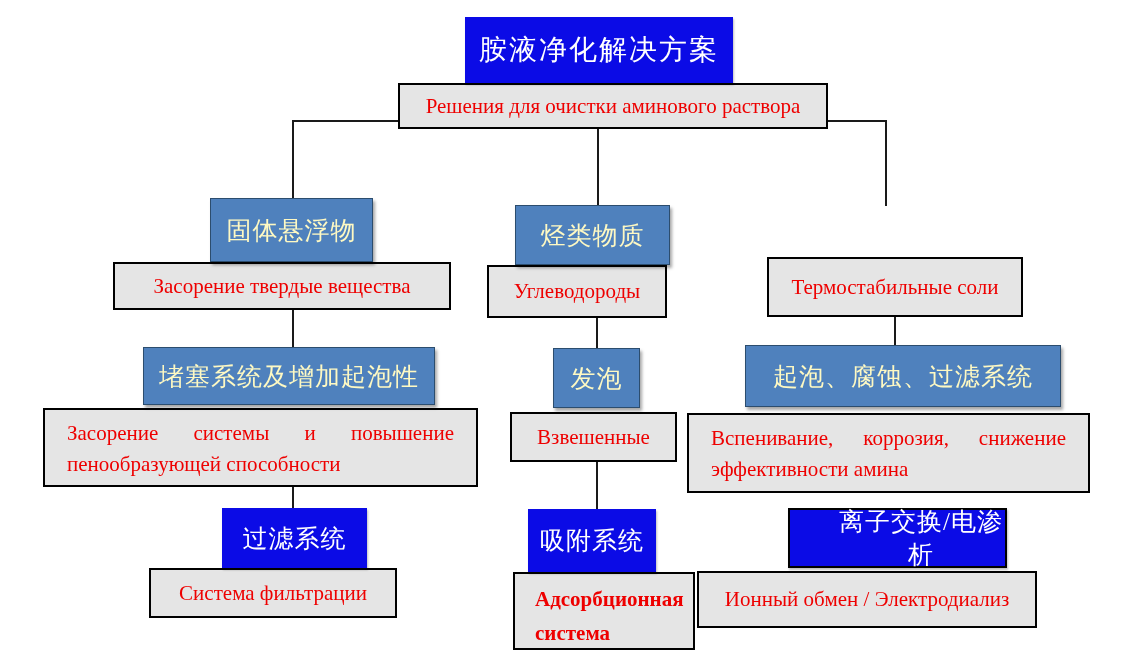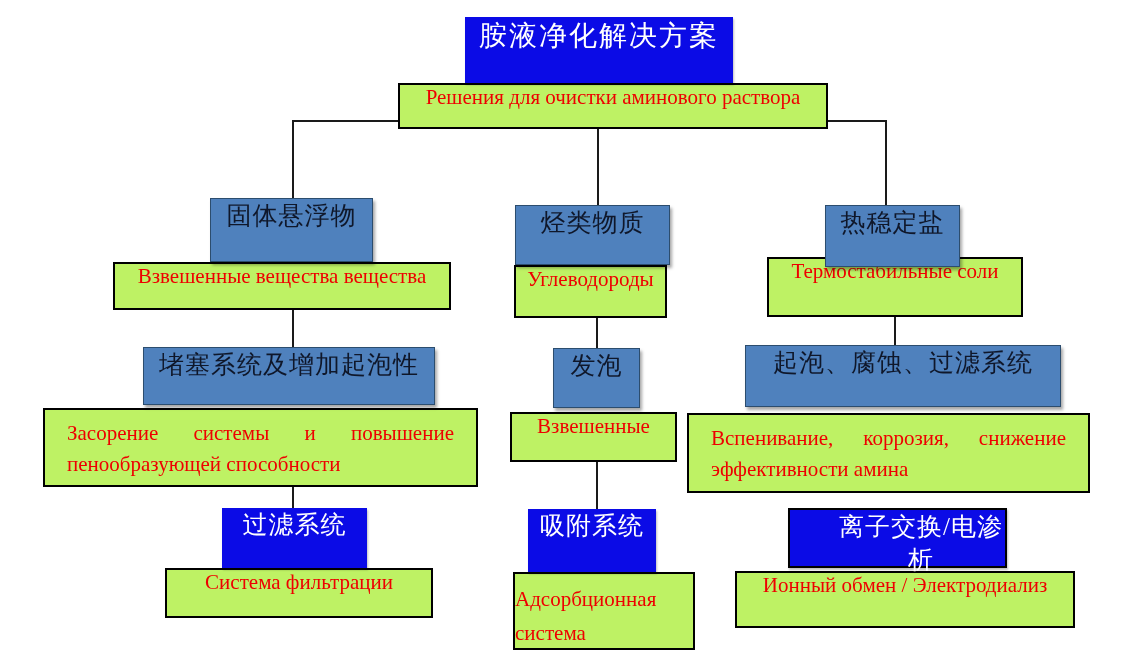--- a/index.html
+++ b/index.html
@@ -7,63 +7,64 @@
     position:relative;
     width:1135px;height:665px;
     background:#ffffff;
     font-family:"Liberation Serif","DejaVu Serif",serif;
     overflow:hidden;
   }
   .box{
     position:absolute;
     box-sizing:border-box;
     display:flex;
-    align-items:flex-start;
+    align-items:center;
     justify-content:center;
     text-align:center;
   }
   .blue{
     background:#0b0be6;
     color:#ffffff;
     font-size:25px;
     letter-spacing:1px;
     z-index:3;
     box-shadow:1px 2px 2px rgba(0,0,0,0.25);
   }
   .blue.title{font-size:28px;letter-spacing:2px;}
   .blue.bordered{border:2px solid #000000;padding-left:47px;}
   .steel{
     background:#4f81bd;
-    color:#0f172a;
+    color:#fef9c3;
     border:1px solid #2c4d6e;
     box-shadow:2px 3px 3px rgba(0,0,0,0.35);
     font-size:25px;
     letter-spacing:1px;
     z-index:3;
   }
   .white{
-    background:#bef264;
+    background:#e5e5e5;
     border:2px solid #000000;
     color:#ee0000;
     font-size:21px;
     z-index:2;
   }
   .white.jbox{
     display:block;
     text-align:left;
     padding:8px 22px;
     line-height:31px;
   }
   .jline{text-align:justify;text-align-last:justify;}
   .jline2{text-align:left;}
   .white.wrapbox{
     display:block;
     text-align:left;
-    padding:8px 0;
+    padding:8px 20px;
     line-height:34px;
+    font-weight:bold;
   }
   .line{position:absolute;background:#1a1a1a;z-index:1;}
   .line.v{width:2px;}
   .line.h{height:2px;}
 </style>
 </head>
 <body>
 
 <div class="canvas">
 
@@ -84,68 +85,65 @@
     <span>胺液净化解决方案</span>
   </div>
   <div class="box white" style="left:398px;top:83px;width:430px;height:46px">
     <span>Решения для очистки аминового раствора</span>
   </div>
 
   <div class="box steel" style="left:210px;top:198px;width:163px;height:64px">
     <span>固体悬浮物</span>
   </div>
   <div class="box white" style="left:113px;top:262px;width:338px;height:48px">
-    <span>Взвешенные вещества вещества</span>
+    <span>Засорение твердые вещества</span>
   </div>
   <div class="box steel" style="left:143px;top:347px;width:292px;height:58px">
     <span>堵塞系统及增加起泡性</span>
   </div>
   <div class="box white jbox" style="left:43px;top:408px;width:435px;height:79px">
     <div class="jline">Засорение системы и повышение</div>
     <div class="jline2">пенообразующей способности</div>
   </div>
   <div class="box blue" style="left:222px;top:508px;width:145px;height:60px">
     <span>过滤系统</span>
   </div>
-  <div class="box white" style="left:165px;top:568px;width:268px;height:50px">
+  <div class="box white" style="left:149px;top:568px;width:248px;height:50px">
     <span>Система фильтрации</span>
   </div>
 
   <div class="box steel" style="left:515px;top:205px;width:155px;height:60px">
     <span>烃类物质</span>
   </div>
-  <div class="box white" style="left:514px;top:265px;width:153px;height:53px">
+  <div class="box white" style="left:487px;top:265px;width:180px;height:53px">
     <span>Углеводороды</span>
   </div>
   <div class="box steel" style="left:553px;top:348px;width:87px;height:60px">
     <span>发泡</span>
   </div>
   <div class="box white" style="left:510px;top:412px;width:167px;height:50px">
     <span>Взвешенные</span>
   </div>
   <div class="box blue" style="left:528px;top:509px;width:128px;height:63px">
     <span>吸附系统</span>
   </div>
   <div class="box white wrapbox" style="left:513px;top:572px;width:182px;height:78px">
     <span>Адсорбционная система</span>
   </div>
 
-  <div class="box steel" style="left:825px;top:205px;width:135px;height:62px">
-    <span>热稳定盐</span>
-  </div>
   <div class="box white" style="left:767px;top:257px;width:256px;height:60px">
     <span>Термостабильные соли</span>
   </div>
   <div class="box steel" style="left:745px;top:345px;width:316px;height:62px">
     <span>起泡、腐蚀、过滤系统</span>
   </div>
   <div class="box white jbox" style="left:687px;top:413px;width:403px;height:80px">
     <div class="jline">Вспенивание, коррозия, снижение</div>
     <div class="jline2">эффективности амина</div>
   </div>
   <div class="box blue bordered" style="left:788px;top:508px;width:219px;height:60px">
     <span>离子交换/电渗析</span>
   </div>
-  <div class="box white" style="left:735px;top:571px;width:340px;height:57px">
+  <div class="box white" style="left:697px;top:571px;width:340px;height:57px">
     <span>Ионный обмен / Электродиализ</span>
   </div>
 
 </div>
 
 </body></html>

